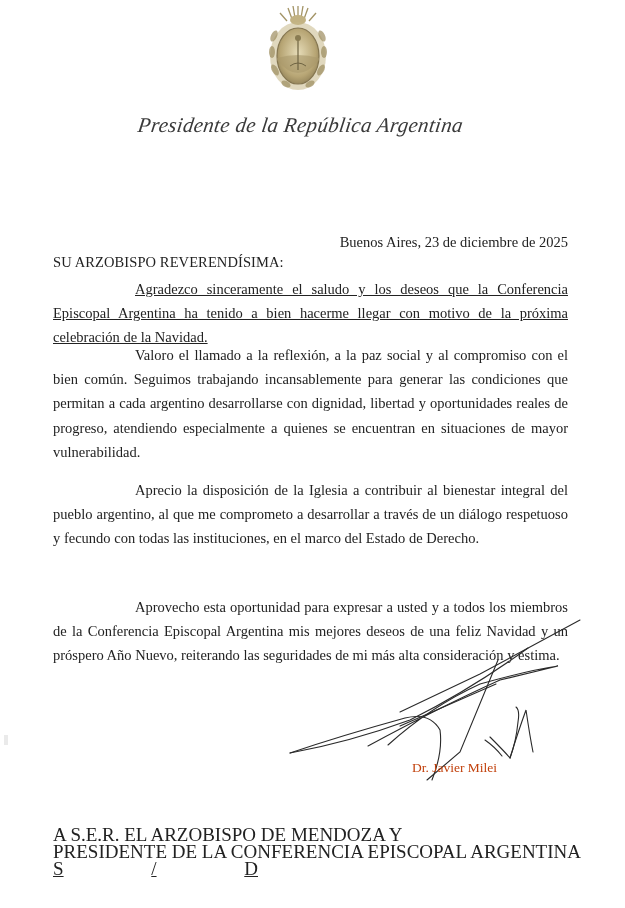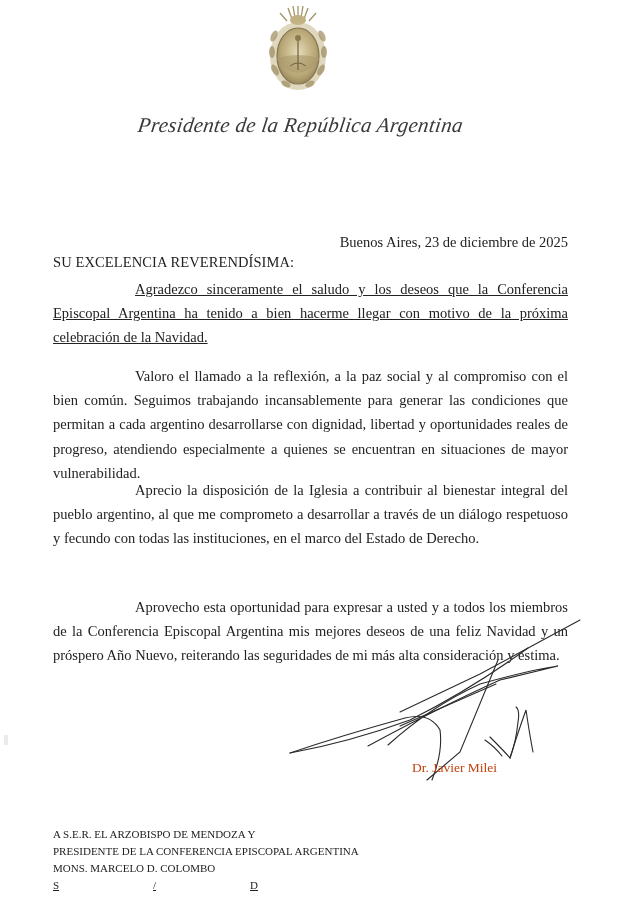--- a/index.html
+++ b/index.html
@@ -19,27 +19,27 @@
     #letterhead span { display: inline-block; transform: skewX(-8deg); margin-left: 0; }
     #date { right: 57px; top: 202px; font-size: 14.5px; color: #222; margin-top: 32px; }
     #salutation { left: 53px; top: 254px; font-size: 14.5px; color: #222; letter-spacing: 0.1px; }
     .para {
       position: absolute; left: 53px; width: 515px;
       font-size: 14.5px; line-height: 24.2px; text-align: justify;
       color: #222;
     }
     .para .indent { display: inline-block; width: 82px; }
     #p1 { top: 277px; text-decoration: underline; }
-    #p2 { top: 364px; }
+    #p2 { top: 343px; }
     #p3 { top: 478px; }
     #p4 { top: 595px; }
     #signature { left: 280px; top: 612px; width: 340px; height: 190px; }
     #signer { left: 412px; top: 760px; font-size: 13.5px; color: #c2410c; }
     #address {
-      left: 53px; top: 826px; font-size: 11px; line-height: 17px; color: #222;
+      left: 53px; top: 826px; font-size: 19px; line-height: 17px; color: #222;
     }
     #address .sd { display: flex; width: 205px; justify-content: space-between; text-decoration: underline; }
     #address .sd span { white-space: pre; }
     #mark { left: 4px; top: 735px; width: 4px; height: 10px; background: #eaeaea; }
   </style>
 </head>
 <body>
 
 <div class="abs" id="crest">
   <svg width="64" height="90" viewBox="0 0 64 90">
@@ -81,21 +81,21 @@
     <path d="M24 62 Q32 56 40 62" fill="none" stroke="#6f6442" stroke-width="1"></path>
   </svg>
 </div>
 
 <div class="abs" id="letterhead">
   <span>Presidente de la República Argentina</span>
 </div>
 
 <div class="abs" id="date">Buenos Aires, 23 de diciembre de 2025</div>
 
-<div class="abs" id="salutation">SU EXCELENCIA REVERENDÍSIMA:</div>
+<div class="abs" id="salutation">SU ARZOBISPO REVERENDÍSIMA:</div>
 
 <div class="para" id="p1"><span class="indent"></span><span>Agradezco sinceramente el saludo y los deseos que la Conferencia Episcopal Argentina ha tenido a bien hacerme llegar con motivo de la próxima celebración de la Navidad.</span></div>
 <div class="para" id="p2"><span class="indent"></span><span>Valoro el llamado a la reflexión, a la paz social y al compromiso con el bien común. Seguimos trabajando incansablemente para generar las condiciones que permitan a cada argentino desarrollarse con dignidad, libertad y oportunidades reales de progreso, atendiendo especialmente a quienes se encuentran en situaciones de mayor vulnerabilidad.</span></div>
 <div class="para" id="p3"><span class="indent"></span><span>Aprecio la disposición de la Iglesia a contribuir al bienestar integral del pueblo argentino, al que me comprometo a desarrollar a través de un diálogo respetuoso y fecundo con todas las instituciones, en el marco del Estado de Derecho.</span></div>
 <div class="para" id="p4"><span class="indent"></span><span>Aprovecho esta oportunidad para expresar a usted y a todos los miembros de la Conferencia Episcopal Argentina mis mejores deseos de una feliz Navidad y un próspero Año Nuevo, reiterando las seguridades de mi más alta consideración y estima.</span></div>
 
 <div class="abs" id="signature">
   <svg width="340" height="190" viewBox="0 0 340 190" fill="none" stroke="#2a2a2a" stroke-width="1.1" stroke-linecap="round">
 
     <path d="M300 8 L200 62 L120 100"></path>
@@ -112,21 +112,20 @@
     <path d="M230 146 Q238 120 246 98 Q250 125 253 140"></path>
     <path d="M205 128 Q215 135 222 144"></path>
   </svg>
 </div>
 
 <div class="abs" id="signer">Dr. Javier Milei</div>
 
 <div class="abs" id="address">
   <div>A S.E.R. EL ARZOBISPO DE MENDOZA Y</div>
   <div>PRESIDENTE DE LA CONFERENCIA EPISCOPAL ARGENTINA</div>
-  <div>MONS. MARCELO D. COLOMBO</div>
   <div class="sd">
     <span>S</span>
     <span>/</span>
     <span>D</span>
   </div>
 </div>
 
 <div class="abs" id="mark"></div>
 
 </body></html>

